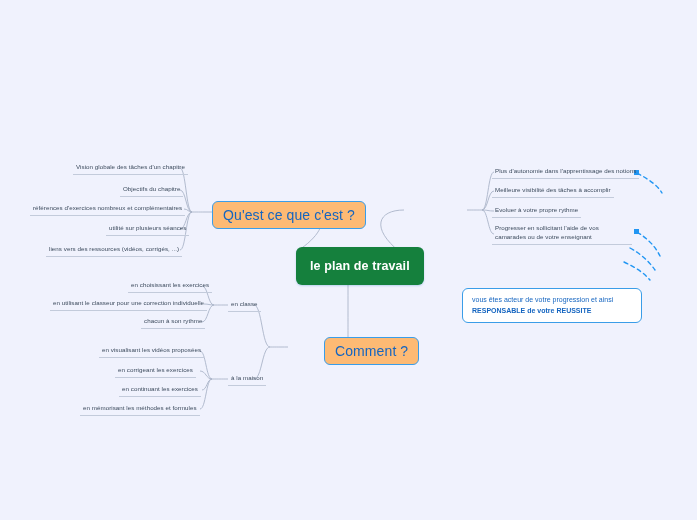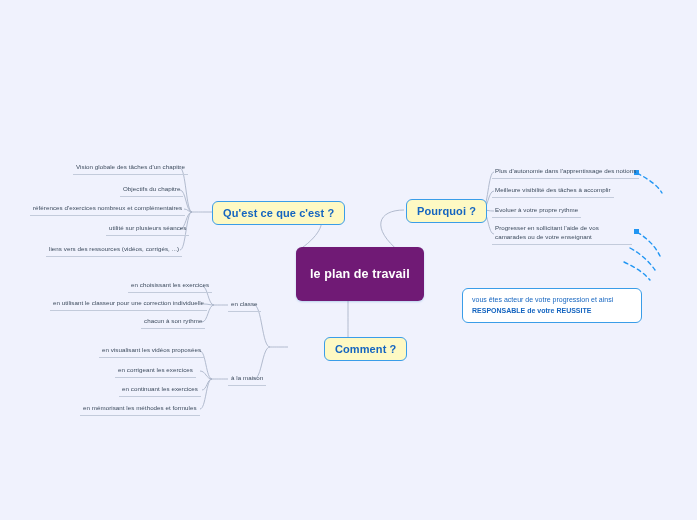--- a/index.html
+++ b/index.html
@@ -28,35 +28,35 @@
     height: 520px;
     pointer-events: none;
   }
   .node {
     position: absolute;
     box-sizing: border-box;
     white-space: nowrap;
   }
   
   .root-node {
-    background: #701a75;
+    background: #15803d;
     color: #ffffff;
     font-weight: bold;
     font-size: 12.5px;
     border-radius: 6px;
-    padding: 20px 14px;
+    padding: 12px 14px;
     letter-spacing: 0.1px;
     box-shadow: 0 1px 2px rgba(30,120,200,0.25);
   }
   
   .main-node {
-    background: #fef9c3;
+    background: #fdba74;
     color: #1565c0;
-    font-weight: bold;
-    font-size: 11px;
+    font-weight: normal;
+    font-size: 14px;
     border: 1.5px solid #3a9de8;
     border-radius: 6px;
     padding: 5px 10px;
     letter-spacing: 0.1px;
   }
   
   .leaf-node {
     color: #3b4a5c;
     font-size: 6.2px;
     line-height: 1.45;
@@ -156,23 +156,20 @@
   <div class="node leaf-node" style="left:30px; top:203px; border-bottom:0.8px solid #c3cbdb;">
     <span>références d'exercices nombreux et complémentaires</span>
   </div>
   <div class="node leaf-node" style="left:106px; top:223px; border-bottom:0.8px solid #c3cbdb;">
     <span>utilité sur plusieurs séances</span>
   </div>
   <div class="node leaf-node" style="left:46px; top:244px; border-bottom:0.8px solid #c3cbdb;">
     <span>liens vers des ressources (vidéos, corrigés, ...)</span>
   </div>
 
-  <div class="node main-node" style="left:406px; top:199px;">
-    <span>Pourquoi ?</span>
-  </div>
 
   <div class="node leaf-node" style="left:492px; top:166px; border-bottom:0.8px solid #c3cbdb;">
     <span>Plus d'autonomie dans l'apprentissage des notions</span>
   </div>
   <div class="node leaf-node" style="left:492px; top:185px; border-bottom:0.8px solid #c3cbdb;">
     <span>Meilleure visibilité des tâches à accomplir</span>
   </div>
   <div class="node leaf-node" style="left:492px; top:205px; border-bottom:0.8px solid #c3cbdb;">
     <span>Evoluer à votre propre rythme</span>
   </div>

